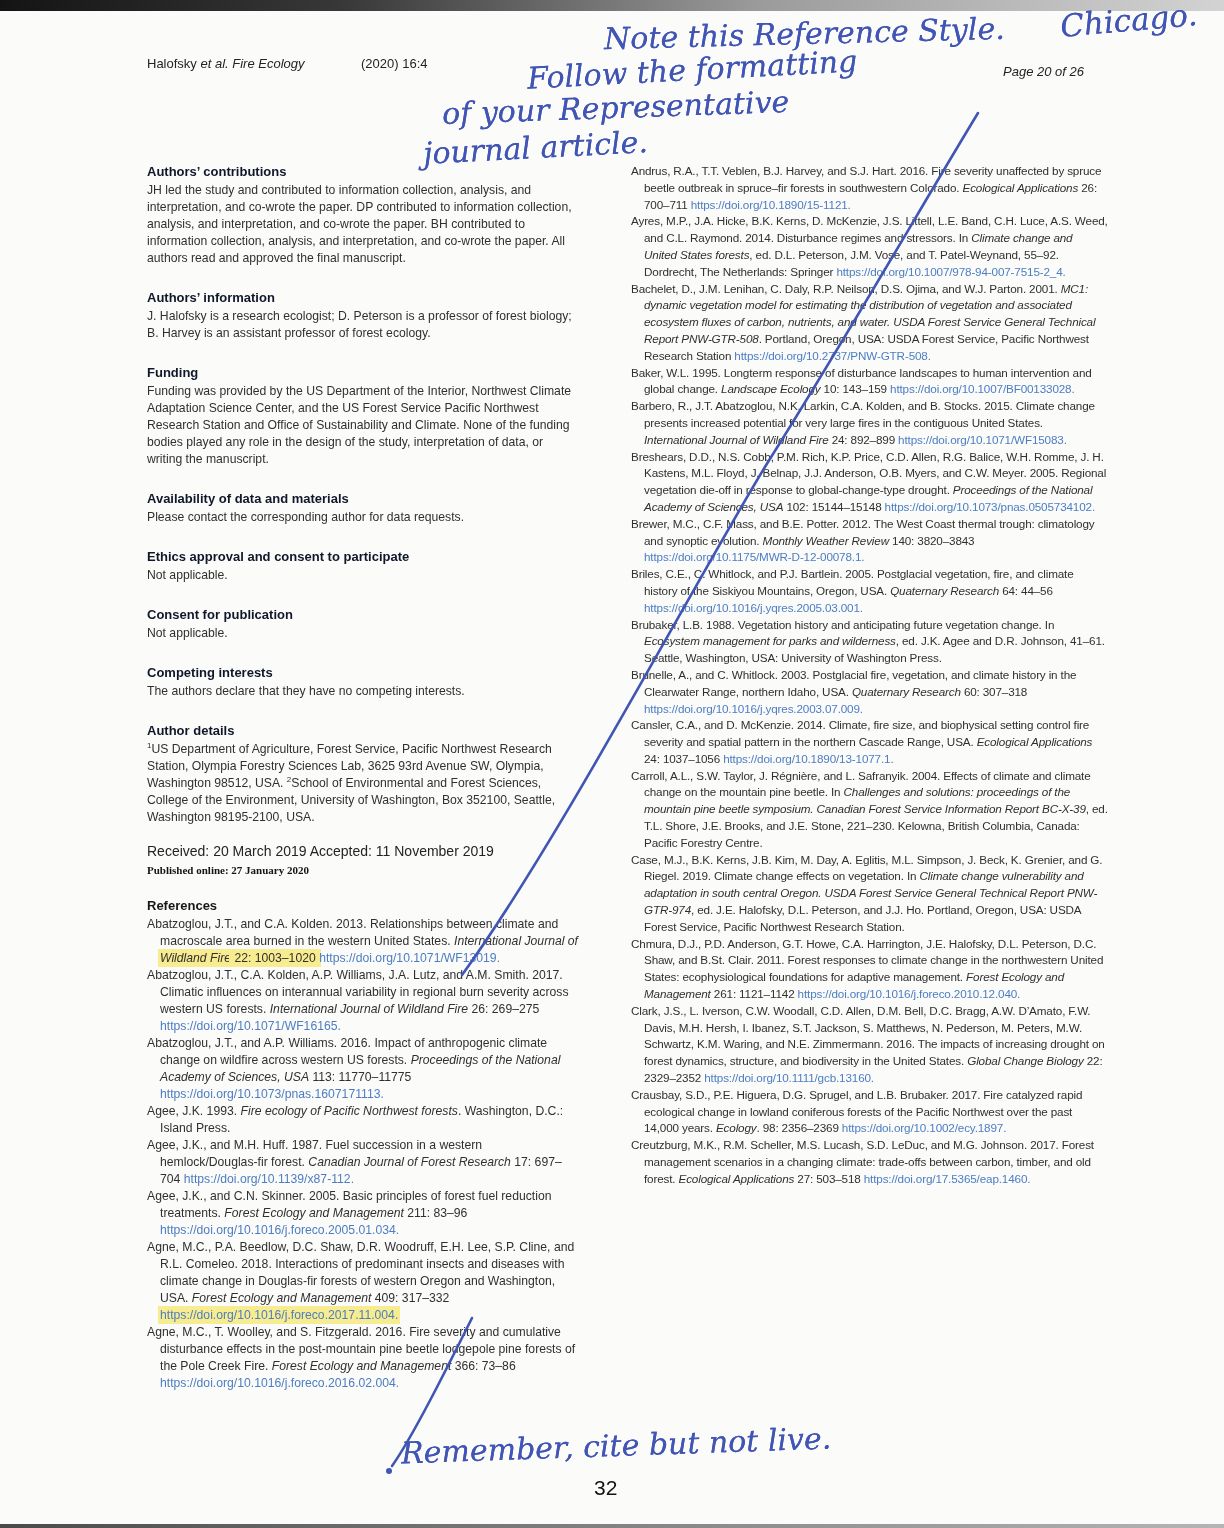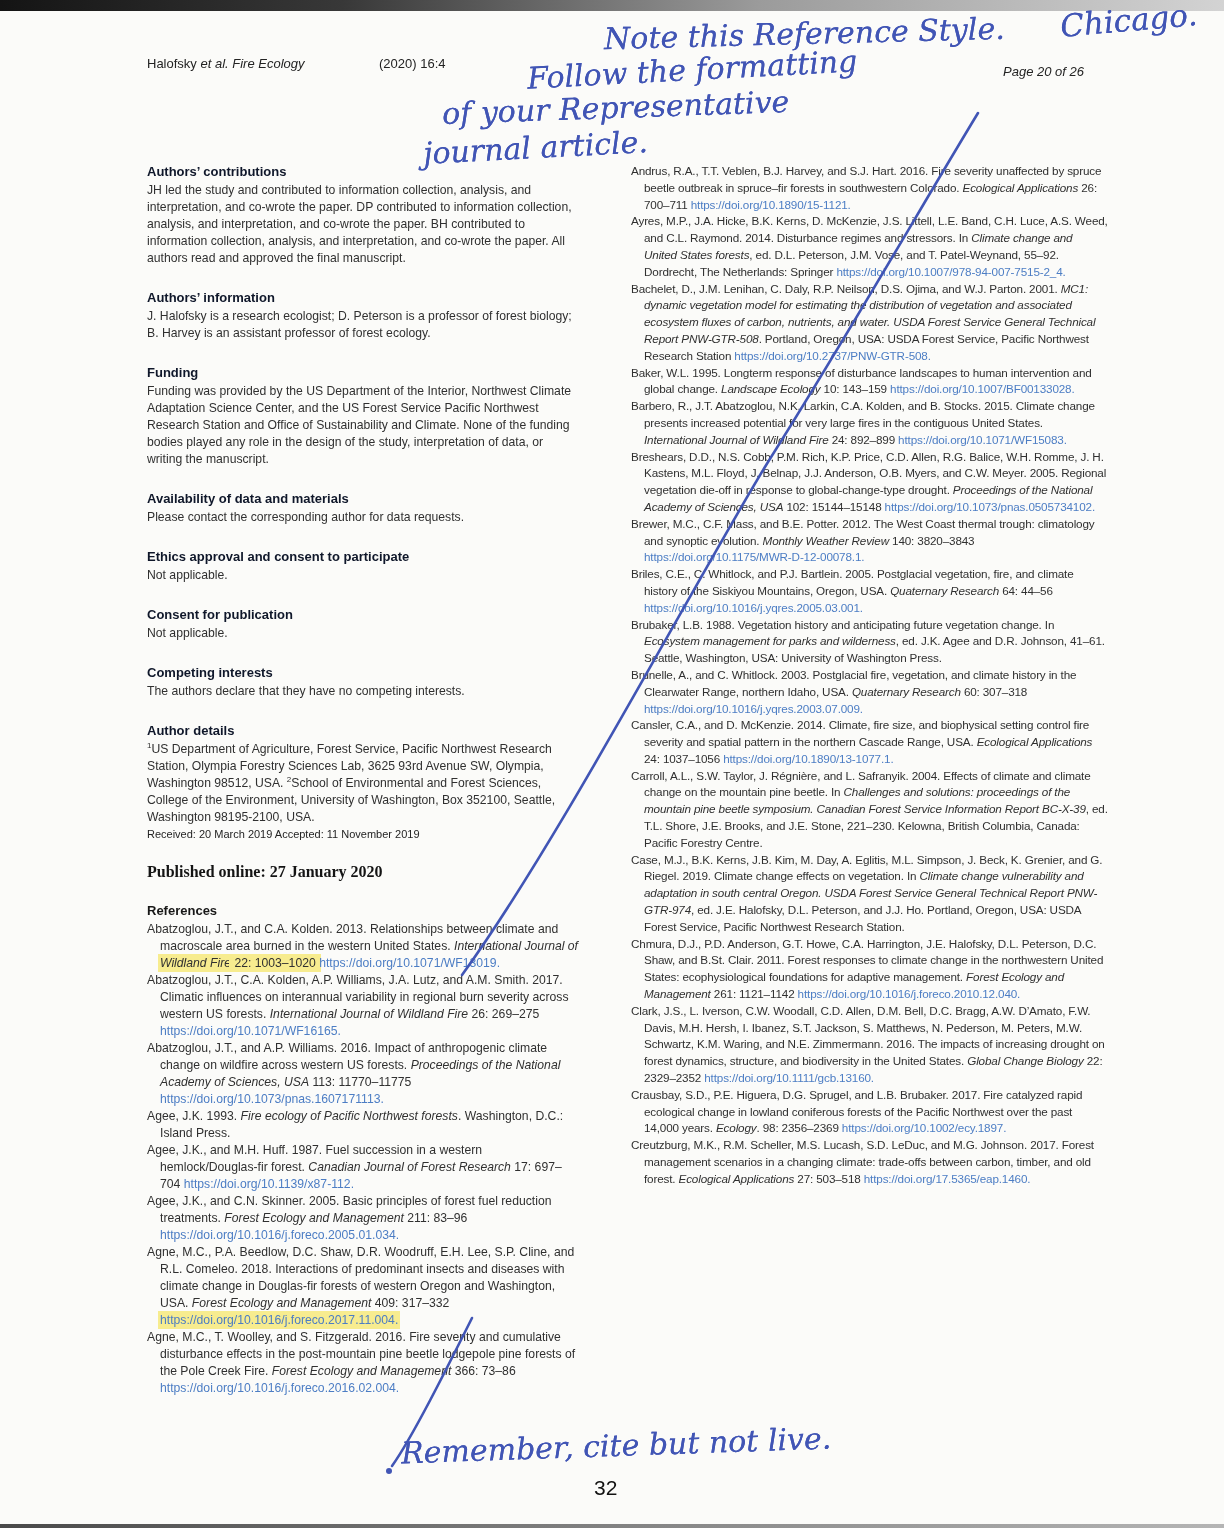--- a/index.html
+++ b/index.html
@@ -4,34 +4,34 @@
 <style>
   html,body{margin:0;padding:0;background:#d8d8d8;}
   .page{position:relative;width:1224px;height:1528px;margin:0 auto;background:#fbfbf9;
         font-family:"Liberation Sans",sans-serif;color:#2d2d2d;overflow:hidden;}
   .top-strip{position:absolute;top:0;left:0;width:100%;height:11px;
         background:linear-gradient(to right,#141414 0%,#383838 28%,#9b9b9b 62%,#d3d3d3 100%);}
   .bottom-strip{position:absolute;bottom:0;left:0;width:100%;height:4px;
         background:linear-gradient(to right,#4a4a4a,#8d8d8d 60%,#b5b5b5);}
   .hdr{position:absolute;top:56px;font-size:13px;color:#232323;white-space:nowrap;}
   .hdr-journal{left:147px;}
-  .hdr-issue{left:361px;margin-left:18px;}
+  .hdr-issue{left:361px;}
   .hdr-page{left:1003px;top:64px;font-style:italic;}
   .it{font-style:italic;}
 
   .col{position:absolute;top:163px;}
   .col-left{left:147px;width:432px;}
   .col-right{left:631px;width:477px;}
 
   .sec-heading{font-weight:bold;font-size:13px;color:#0f172a;margin:22px 0 2px;line-height:17px;}
   .section:first-child .sec-heading{margin-top:0;}
   .sec-body{font-size:12.2px;line-height:17px;color:#303030;}
-  .dates{font-size:11px;line-height:17px;color:#242424;}
-  .published{font-family:"Liberation Serif",serif;font-weight:bold;font-size:16px;
-        margin-top:20px;color:#141414;}
+  .dates{margin-top:17px;font-size:14px;line-height:17px;color:#242424;}
+  .published{font-family:"Liberation Serif",serif;font-weight:bold;font-size:11px;
+        margin-top:4px;color:#141414;}
   .refs-heading{font-weight:bold;font-size:13px;color:#171717;margin:21px 0 2px;line-height:17px;}
   .ref{font-size:12.2px;line-height:17px;color:#303030;padding-left:13px;text-indent:-13px;}
   .col-right .ref{font-size:11.7px;line-height:16.8px;letter-spacing:-0.15px;}
   .seg-i{font-style:italic;}
   .seg-l{color:var(--link);}
   .seg-h{background:var(--hl);box-shadow:0 0 0 2px var(--hl);}
   .seg-u{vertical-align:super;font-size:8px;line-height:0;}
 
   .hand{position:absolute;font-family:"DejaVu Serif",serif;font-style:italic;
         color:var(--ink);white-space:nowrap;text-shadow:0 0 0.6px var(--ink);}

